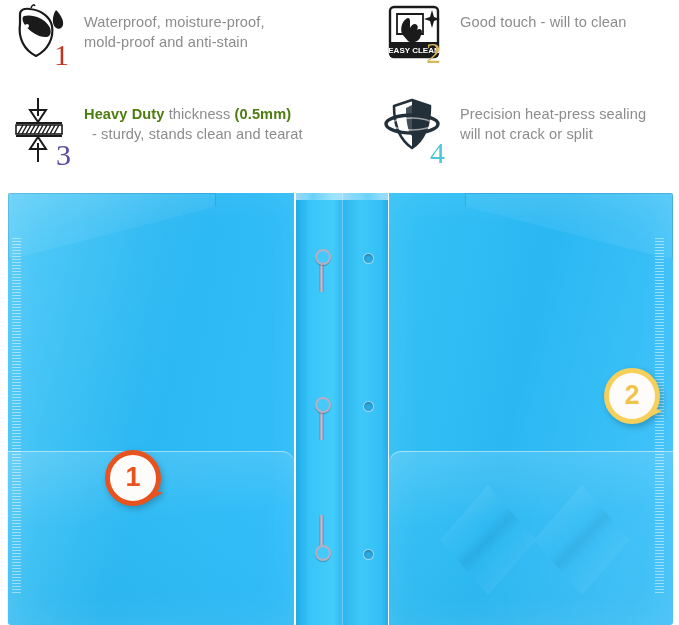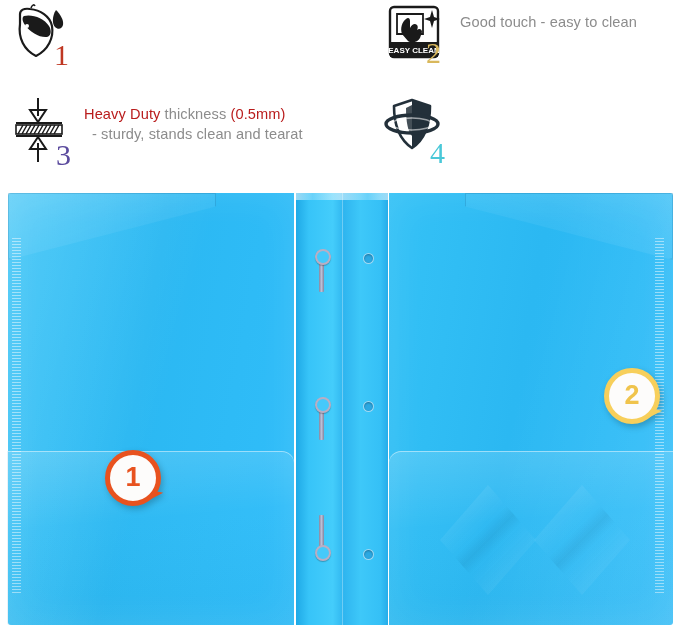--- a/index.html
+++ b/index.html
@@ -31,21 +31,21 @@
   }
   .n1{left:48px;top:36px;color:#bf3722;}
   .n2{left:44px;top:34px;color:#d9b85c;}
   .n3{left:50px;top:44px;color:#5b4b9e;}
   .n4{left:48px;top:42px;color:#4ac8d8;}
 
   .ftext{
     color:#8c8c8c;font-size:14.6px;line-height:20px;
     padding-top:8px;max-width:280px;letter-spacing:.1px;
   }
-  .ftext .b{color:#b91c1c;font-weight:normal;}
+  .ftext .b{color:#4d7c0f;font-weight:bold;}
   .f1 .ftext,.f3 .ftext{max-width:268px;}
   .f3 .ftext .ind{display:block;padding-left:8px;}
 
   
   #photo{
     position:absolute;left:0;top:178px;width:679px;height:447px;
     background:#ffffff;overflow:hidden;
   }
 
   .panel{
@@ -233,38 +233,42 @@
                  C18 46 12 34 14 20 Z" fill="#ffffff" stroke="#1a1a1a" stroke-width="2.2" stroke-linejoin="round"></path>
         <path d="M18 12 C26 10 38 14 43 22 C46 27 45 32 41 33
                  C34 34 24 28 19 21 C16 17 16 13 18 12 Z" fill="#1a1a1a"></path>
         <path d="M50 6 C54 10 58 16 57 21 C56 25 52 26 49 23
                  C46 20 46 12 50 6 Z" fill="#1a1a1a"></path>
         <path d="M25 4 C26 1 28 0 29 2" fill="none" stroke="#1a1a1a" stroke-width="1.6"></path>
         <circle cx="21" cy="22" r="2" fill="#ffffff"></circle>
       </svg>
       <span class="num n1">1</span>
     </div>
+    <div class="ftext">
+      <span>Waterproof, moisture-proof,</span><br>
+      <span>mold-proof and anti-stain</span>
+    </div>
   </div>
 
   <div class="feature f2">
     <div class="icon-wrap">
       <svg width="78" height="70" viewBox="0 0 78 70">
         <rect x="8" y="3" width="48" height="50" rx="4" ry="4" fill="#ffffff" stroke="#1a1a1a" stroke-width="2.4"></rect>
         <path d="M15 10 H41 V30 H15 Z" fill="none" stroke="#1a1a1a" stroke-width="1.8"></path>
         <path d="M20 30 C18 24 20 18 24 15 C26 13 28 14 28 17 L28 24
                  C30 20 33 19 35 21 C36 22 36 24 35 26
                  C37 24 40 25 40 28 L38 34 C36 38 30 40 26 37 Z" fill="#1a1a1a"></path>
         <path d="M50 6 L52 13 L58 15 L52 17 L50 24 L48 17 L42 15 L48 13 Z" fill="#1a1a1a"></path>
         <rect x="8" y="38" width="48" height="15" fill="#1a1a1a"></rect>
         <text x="32" y="48.5" font-family="Liberation Sans, sans-serif" font-size="8" font-weight="bold" fill="#ffffff" text-anchor="middle">EASY CLEAN</text>
       </svg>
       <span class="num n2">2</span>
     </div>
     <div class="ftext">
-      <span>Good touch - easy to clean</span>
+      <span>Good touch - will to clean</span>
     </div>
   </div>
 
   <div class="feature f3">
     <div class="icon-wrap">
       <svg width="78" height="70" viewBox="0 0 78 70">
         <line x1="32" y1="2" x2="32" y2="20" stroke="#1a1a1a" stroke-width="2"></line>
         <path d="M24 14 L40 14 L32 26 Z" fill="none" stroke="#1a1a1a" stroke-width="2"></path>
         <line x1="10" y1="27" x2="56" y2="27" stroke="#1a1a1a" stroke-width="2.2"></line>
         <rect x="10" y="29" width="46" height="9" fill="none" stroke="#1a1a1a" stroke-width="1.6"></rect>
@@ -296,20 +300,24 @@
     <div class="icon-wrap">
       <svg width="78" height="70" viewBox="0 0 78 70">
         <path d="M30 4 L48 10 C48 30 42 44 30 52 C18 44 12 30 12 10 Z" fill="#ffffff" stroke="#23303a" stroke-width="2.6" stroke-linejoin="round"></path>
         <path d="M30 4 L48 10 C48 30 42 44 30 52 Z" fill="#23303a"></path>
         <path d="M24 12 L30 9 L30 40 C26 36 24 26 24 12 Z" fill="#23303a" opacity=".85"></path>
         <ellipse cx="30" cy="28" rx="26" ry="9" fill="none" stroke="#23303a" stroke-width="3.4"></ellipse>
         <ellipse cx="30" cy="28" rx="20" ry="6" fill="none" stroke="#ffffff" stroke-width="1.4" opacity=".55"></ellipse>
       </svg>
       <span class="num n4">4</span>
     </div>
+    <div class="ftext">
+      <span>Precision heat-press sealing</span><br>
+      <span>will not crack or split</span>
+    </div>
   </div>
 </div>
 
 <div id="photo">
 
   <div class="panel" id="panel-left"></div>
   <div class="panel" id="panel-right"></div>
 
   <div id="spine">
     <div class="topcut"></div>

